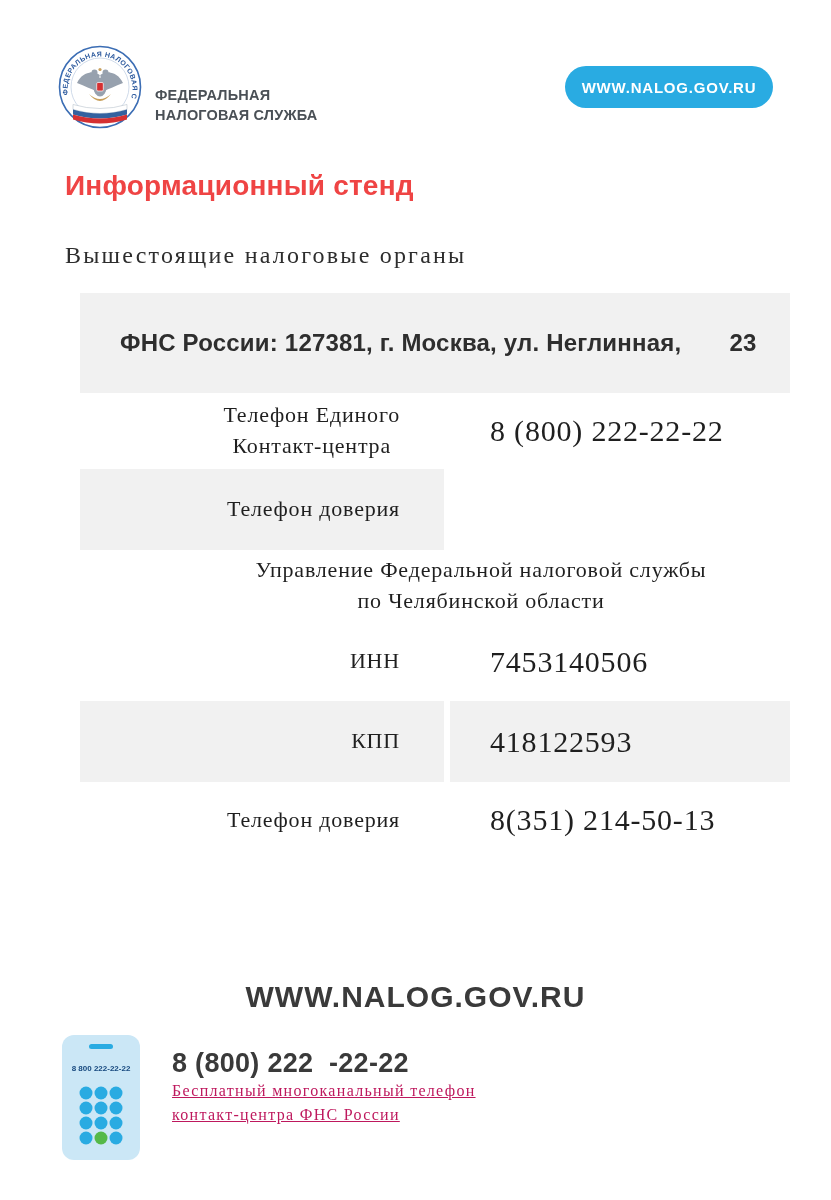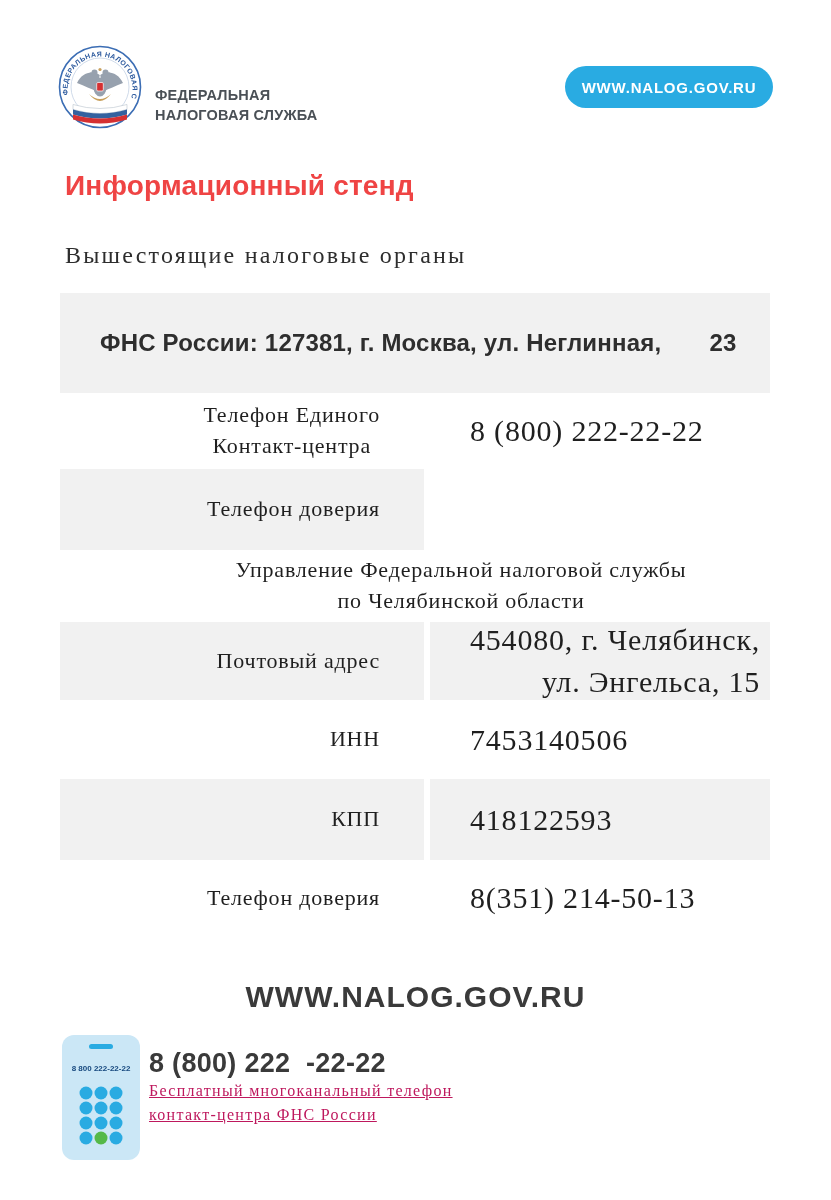--- a/index.html
+++ b/index.html
@@ -37,21 +37,21 @@
     position:absolute; top:231px; left:65px;
     font-family:"Liberation Serif", serif; font-weight:normal;
     font-size:24px; color:#2d2d2d; letter-spacing:2.2px;margin-top:11px;
   }
 
   
   .table {
     position:absolute; top:293px; left:60px; width:710px;
     font-family:"Liberation Serif", serif; color:#1f1f1f;
   }
-  .trow { display:flex; width:100%; }
+  .trow { display:flex; width:100%;margin-left:20px; }
   .h100{height:100px} .h80{height:76px} .h81{height:81px}
   .h78{height:78px} .h79{height:79px} .h72{height:72px}
   .merged {
     background:#f1f1f1; display:flex; align-items:center;
     padding-left:40px; white-space:pre;
     font-family:"Liberation Sans", sans-serif; font-weight:bold;
     font-size:24px; color:#2e2e2e; letter-spacing:0.2px;
   }
   .cell-l {
     width:364px; display:flex; align-items:center; justify-content:flex-end;
@@ -72,21 +72,21 @@
     display:flex; align-items:center; justify-content:center;
     padding-left:92px; text-align:center;
     font-size:22px; letter-spacing:0.8px; line-height:1.4; white-space:pre-line;
   }
 
   
   .big-url {
     position:absolute; top:980px; left:0; width:100%; text-align:center;
     font-size:30px; font-weight:bold; letter-spacing:1px; color:#3a3a3a;
   }
-  .footer { position:absolute; top:1035px; left:62px; display:flex; gap:9px; }
+  .footer { position:absolute; top:1035px; left:62px; display:flex; gap:32px; }
   .footer-text { padding-top:13px; }
   .big-phone {
     font-size:27px; font-weight:bold; color:#3a3a3a; letter-spacing:0.3px;
     white-space:pre;
   }
   .phone-desc {
     font-family:"Liberation Serif", serif;
     font-size:16px; color:#be185d; letter-spacing:1.3px; line-height:1.5;
     white-space:pre-line;
     text-decoration:underline;
@@ -157,30 +157,20 @@
     <div class="trow shaded h81">
       <div class="cell-l">
         <span class="label">Телефон доверия</span>
       </div>
       <div class="cell-gap"></div>
     </div>
 
     <div class="trow section-row h72">Управление Федеральной налоговой службы
 по Челябинской области</div>
 
-    <div class="trow shaded h78">
-      <div class="cell-l">
-        <span class="label">Почтовый адрес</span>
-      </div>
-      <div class="cell-gap"></div>
-      <div class="cell-r">
-        <span class="value">454080, г. Челябинск,
-ул. Энгельса, 15</span>
-      </div>
-    </div>
 
     <div class="trow h79">
       <div class="cell-l">
         <span class="label">ИНН</span>
       </div>
       <div class="cell-gap"></div>
       <div class="cell-r">
         <span class="value">7453140506</span>
       </div>
     </div>

